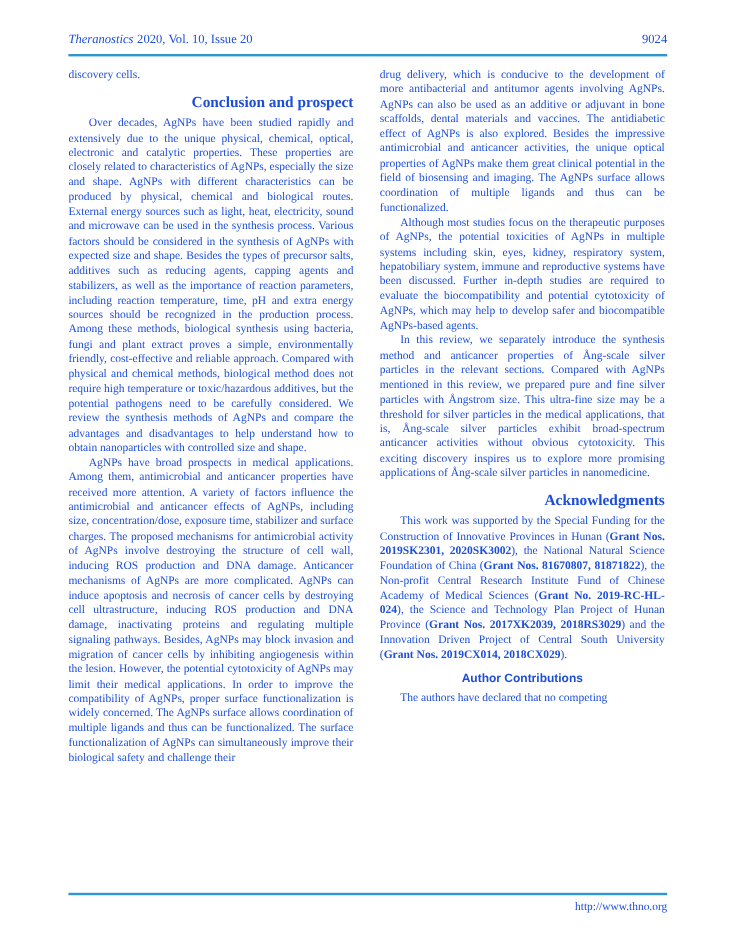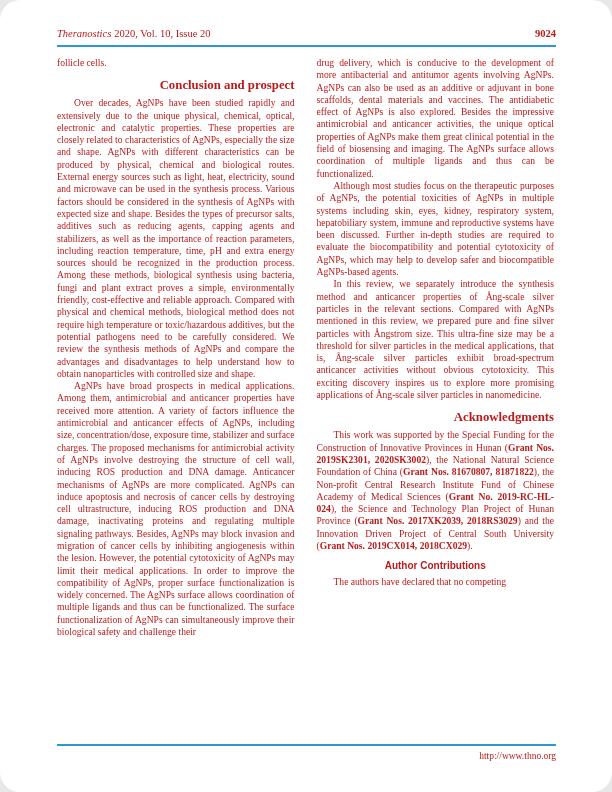--- a/index.html
+++ b/index.html
@@ -3,32 +3,31 @@
 <meta charset="utf-8">
 <style>
   * { margin: 0; padding: 0; box-sizing: border-box; }
   html, body { width: 612px; height: 792px; }
   body { background: #e8e8e8; }
   .page {
     position: relative;
     width: 612px; height: 792px;
     background: #ffffff;
     font-family: "Liberation Serif", "DejaVu Serif", serif;
-    color: #b91c1c;
+    color: #1d4ed8;
     overflow: hidden;
-    border-radius: 20px;
   }
   .page-header {
     position: absolute; left: 57px; right: 56px; top: 27px;
     display: flex; justify-content: space-between; align-items: baseline;
     font-size: 10.5px; line-height: 13px;
   }
   .journal-name { font-style: italic; }
   .issue-info { margin-left: 3px; }
-  .page-number { font-weight: bold; }
+  .page-number { font-weight: normal; }
   .rule { position: absolute; left: 57px; right: 56px; height: 2px; }
   .rule.header-rule { top: 45px; }
   .rule.footer-rule { top: 744px; }
   .columns {
     position: absolute; left: 57px; right: 56px; top: 57px; height: 688px;
     display: flex; gap: 22px; overflow: hidden;
   }
   .col {
     width: 237.5px; flex: 0 0 237.5px;
     font-size: 9.6px; line-height: 12.3px;
@@ -62,21 +61,21 @@
       <span class="journal-name">Theranostics</span><span class="issue-info">2020, Vol. 10, Issue 20</span>
     </div>
     <div class="page-number">9024</div>
   </header>
 
   <div class="rule header-rule" style="background: rgb(46, 150, 209);"></div>
 
   <main class="columns">
 
     <section class="col">
-      <p class="noindent">follicle cells.</p>
+      <p class="noindent">discovery cells.</p>
       <h1 class="section-heading">Conclusion and prospect</h1>
       <p>Over decades, AgNPs have been studied rapidly and extensively due to the unique physical, chemical, optical, electronic and catalytic properties. These properties are closely related to characteristics of AgNPs, especially the size and shape. AgNPs with different characteristics can be produced by physical, chemical and biological routes. External energy sources such as light, heat, electricity, sound and microwave can be used in the synthesis process. Various factors should be considered in the synthesis of AgNPs with expected size and shape. Besides the types of precursor salts, additives such as reducing agents, capping agents and stabilizers, as well as the importance of reaction parameters, including reaction temperature, time, pH and extra energy sources should be recognized in the production process. Among these methods, biological synthesis using bacteria, fungi and plant extract proves a simple, environmentally friendly, cost-effective and reliable approach. Compared with physical and chemical methods, biological method does not require high temperature or toxic/hazardous additives, but the potential pathogens need to be carefully considered. We review the synthesis methods of AgNPs and compare the advantages and disadvantages to help understand how to obtain nanoparticles with controlled size and shape.</p>
       <p>AgNPs have broad prospects in medical applications. Among them, antimicrobial and anticancer properties have received more attention. A variety of factors influence the antimicrobial and anticancer effects of AgNPs, including size, concentration/dose, exposure time, stabilizer and surface charges. The proposed mechanisms for antimicrobial activity of AgNPs involve destroying the structure of cell wall, inducing ROS production and DNA damage. Anticancer mechanisms of AgNPs are more complicated. AgNPs can induce apoptosis and necrosis of cancer cells by destroying cell ultrastructure, inducing ROS production and DNA damage, inactivating proteins and regulating multiple signaling pathways. Besides, AgNPs may block invasion and migration of cancer cells by inhibiting angiogenesis within the lesion. However, the potential cytotoxicity of AgNPs may limit their medical applications. In order to improve the compatibility of AgNPs, proper surface functionalization is widely concerned. The AgNPs surface allows coordination of multiple ligands and thus can be functionalized. The surface functionalization of AgNPs can simultaneously improve their biological safety and challenge their</p>
     </section>
 
     <section class="col">
       <p class="noindent">drug delivery, which is conducive to the development of more antibacterial and antitumor agents involving AgNPs. AgNPs can also be used as an additive or adjuvant in bone scaffolds, dental materials and vaccines. The antidiabetic effect of AgNPs is also explored. Besides the impressive antimicrobial and anticancer activities, the unique optical properties of AgNPs make them great clinical potential in the field of biosensing and imaging. The AgNPs surface allows coordination of multiple ligands and thus can be functionalized.</p>
       <p>Although most studies focus on the therapeutic purposes of AgNPs, the potential toxicities of AgNPs in multiple systems including skin, eyes, kidney, respiratory system, hepatobiliary system, immune and reproductive systems have been discussed. Further in-depth studies are required to evaluate the biocompatibility and potential cytotoxicity of AgNPs, which may help to develop safer and biocompatible AgNPs-based agents.</p>
       <p>In this review, we separately introduce the synthesis method and anticancer properties of Ång-scale silver particles in the relevant sections. Compared with AgNPs mentioned in this review, we prepared pure and fine silver particles with Ångstrom size. This ultra-fine size may be a threshold for silver particles in the medical applications, that is, Ång-scale silver particles exhibit broad-spectrum anticancer activities without obvious cytotoxicity. This exciting discovery inspires us to explore more promising applications of Ång-scale silver particles in nanomedicine.</p>
 

